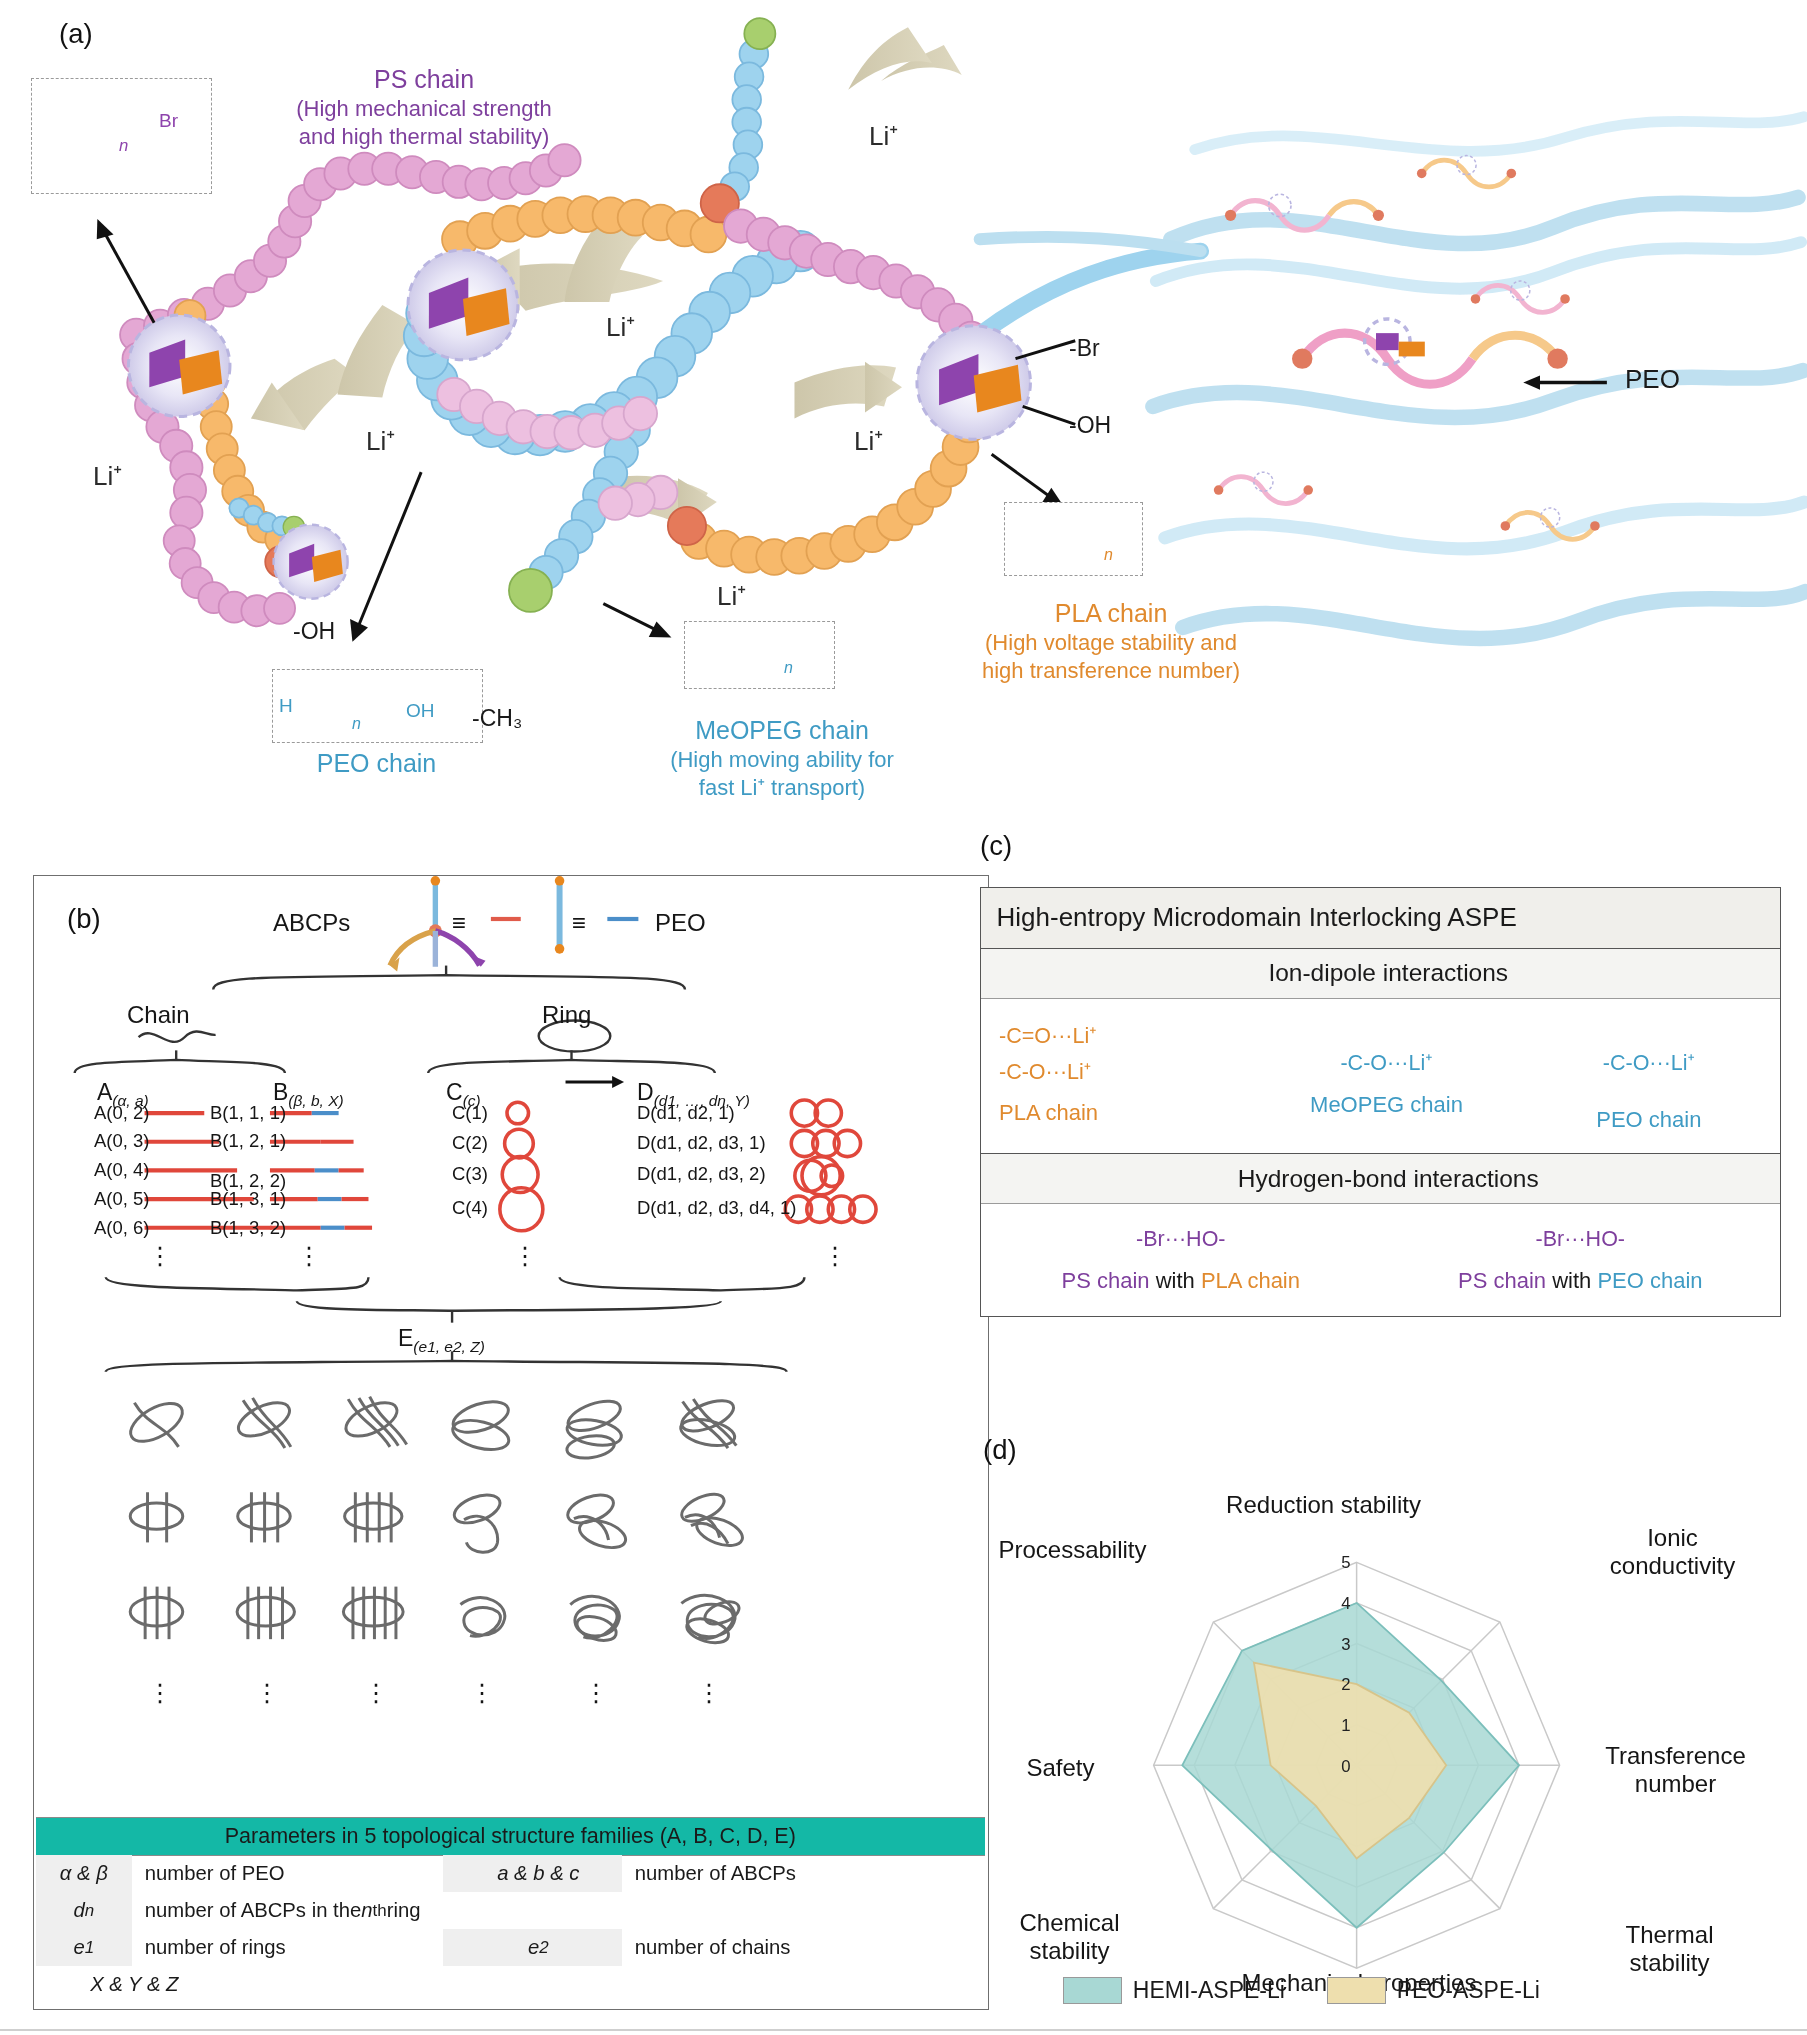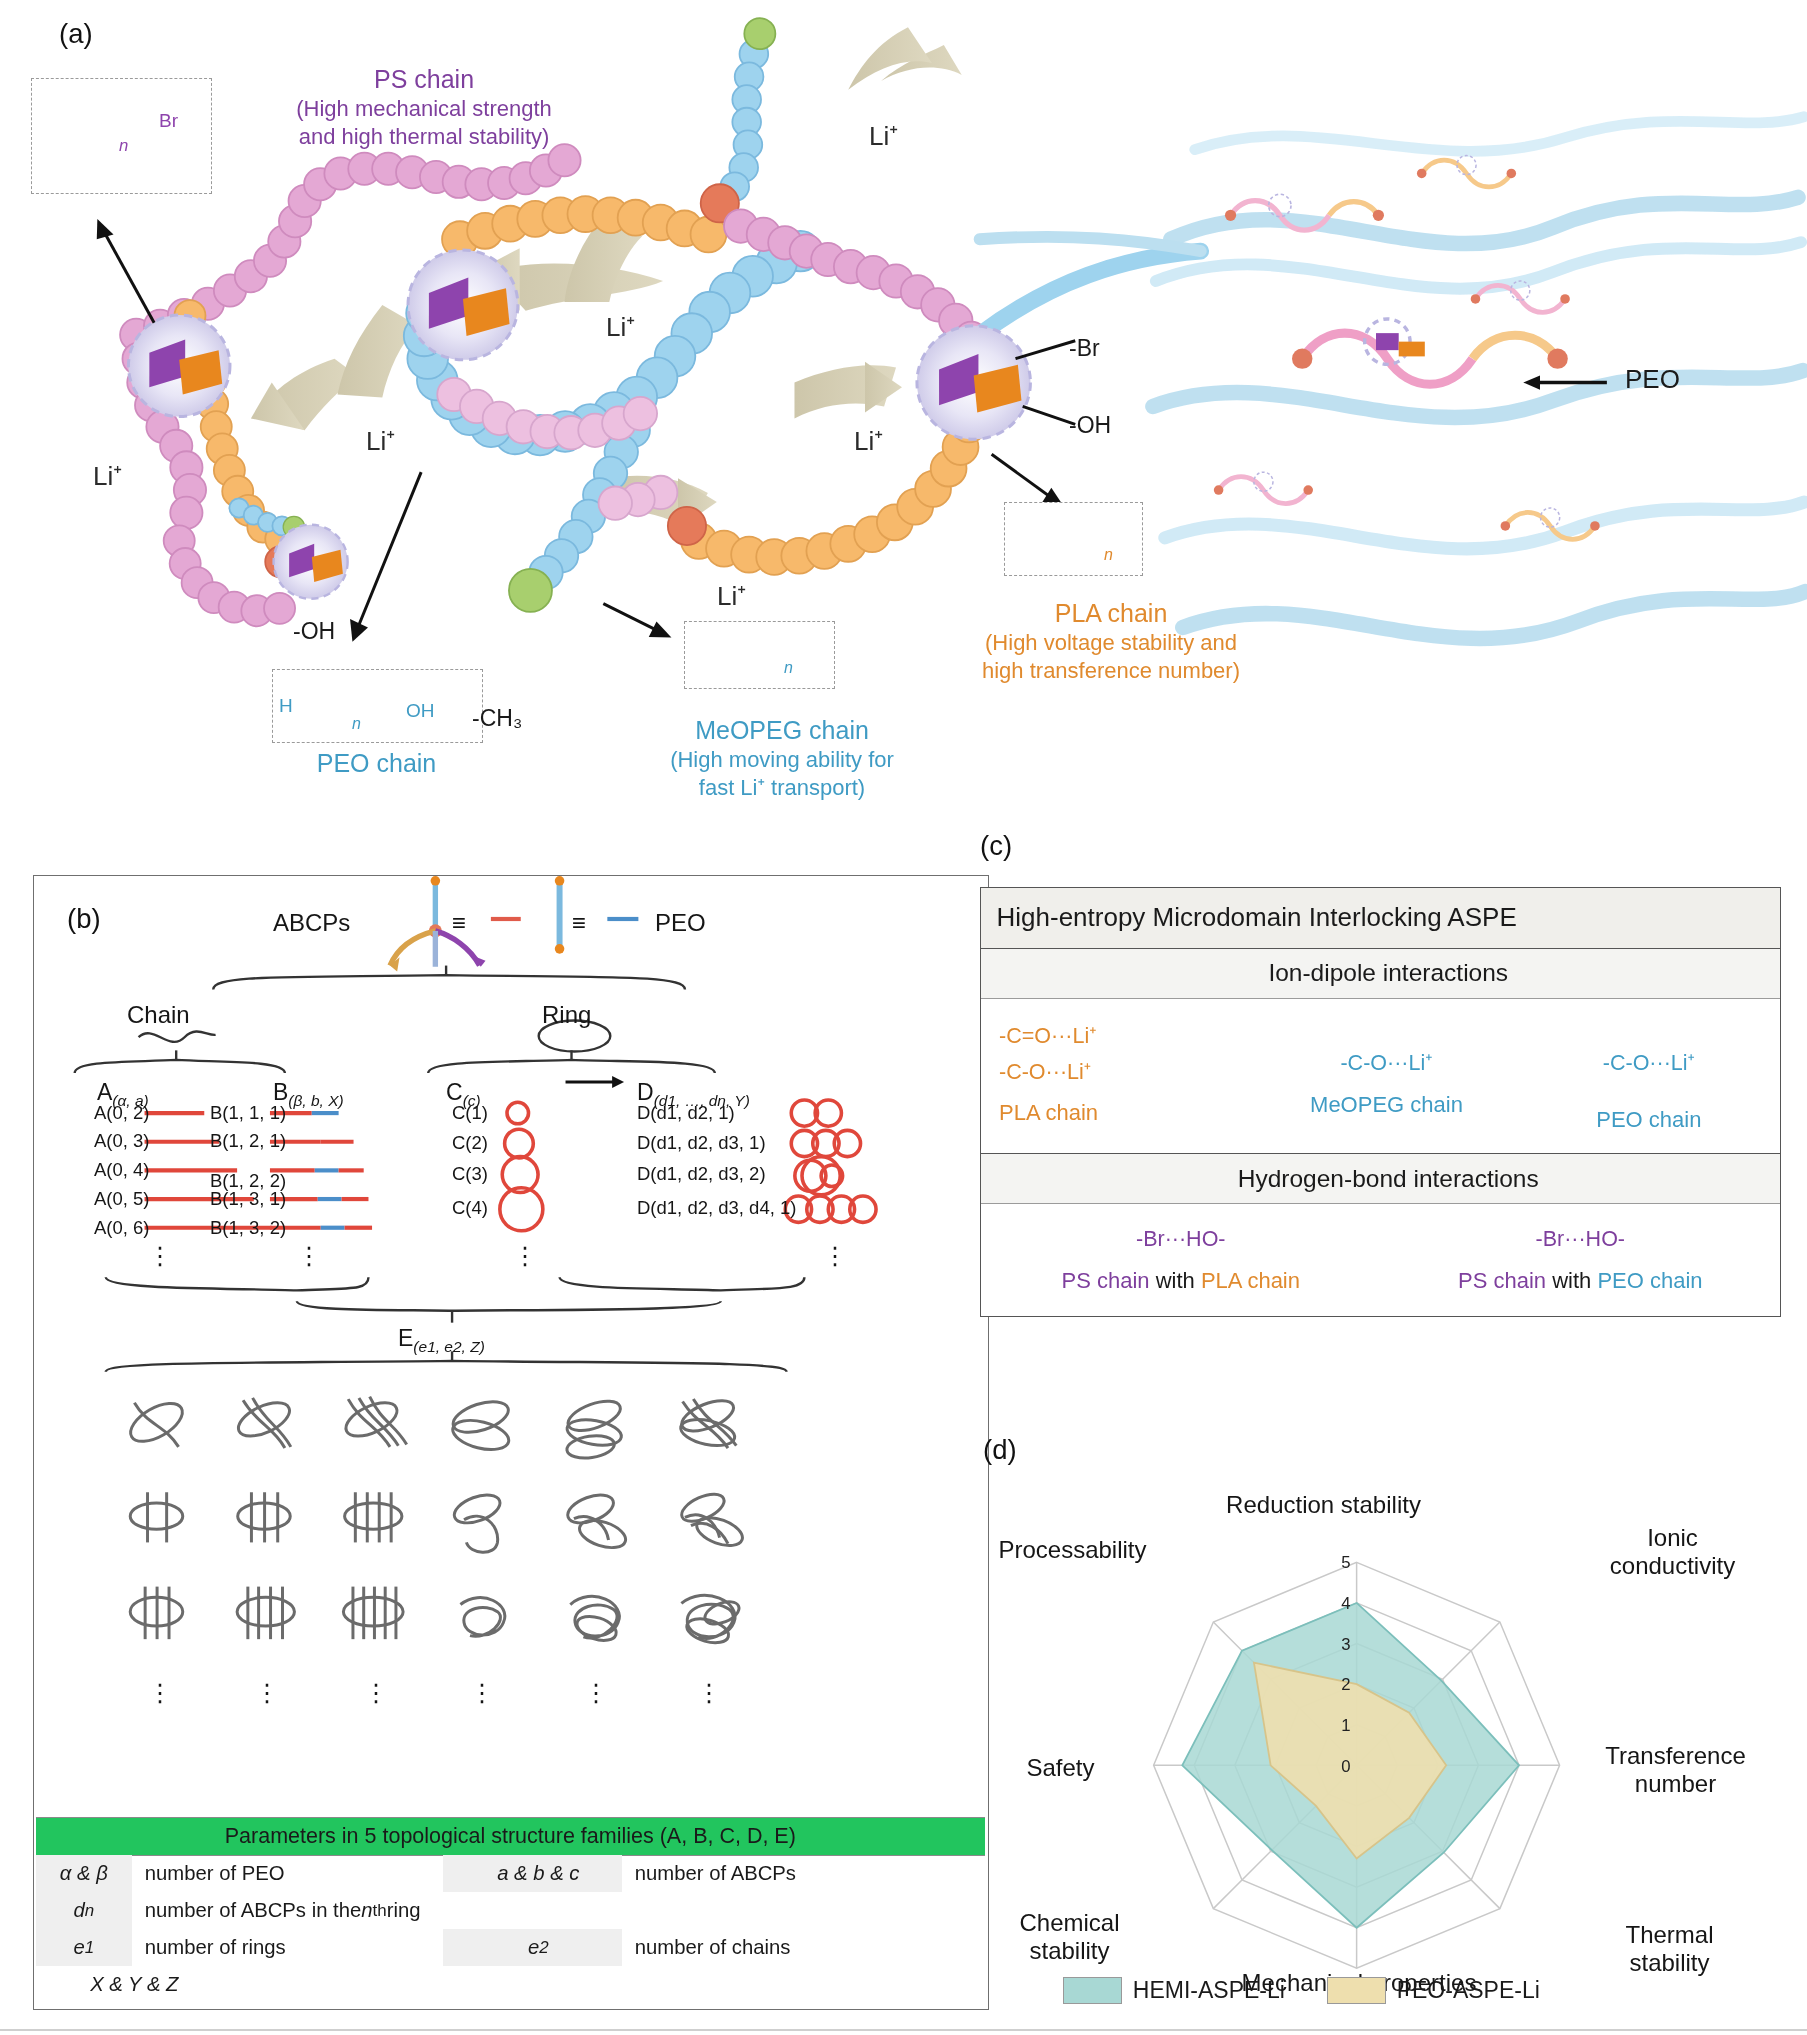--- a/index.html
+++ b/index.html
@@ -85,21 +85,21 @@
     background: #ffffff;
     box-sizing: border-box;
   }
   #panel-b-label { position: absolute; left: 33px; top: 27px; }
   .b-text { position: absolute; font-size: 24px; color: #161616; }
   .b-small { position: absolute; font-size: 18.5px; color: #161616; }
 
   .param-head {
     position: absolute;
     left: 1.8px; top: 941px; width: 949px; height: 37px;
-    background: #22c55e;
+    background: #14b8a6;
     border-top: 1.2px solid #8a8a8a;
     border-bottom: 1.2px solid #8a8a8a;
     display: flex; align-items: center; justify-content: center;
     font-size: 21.5px;
   }
   .param-table {
     position: absolute;
     left: 1.8px; top: 979px; width: 949px;
     font-size: 20.3px;
   }

